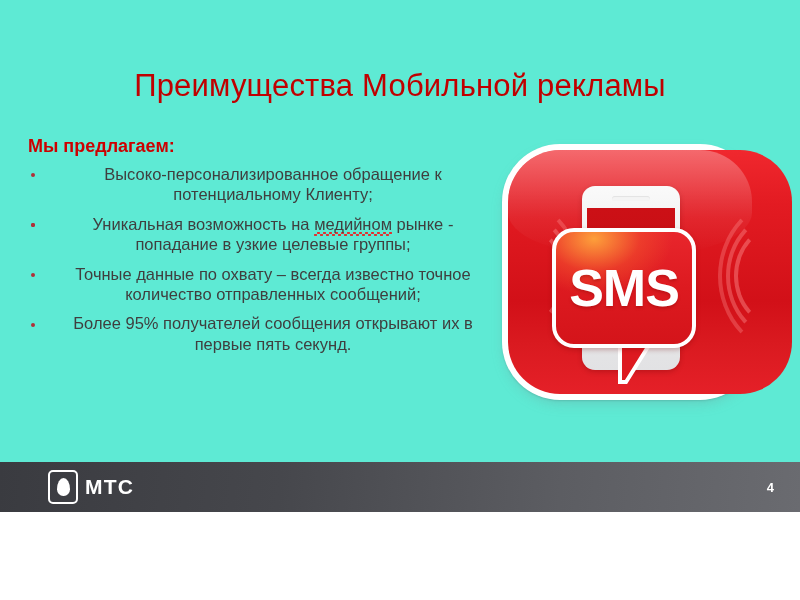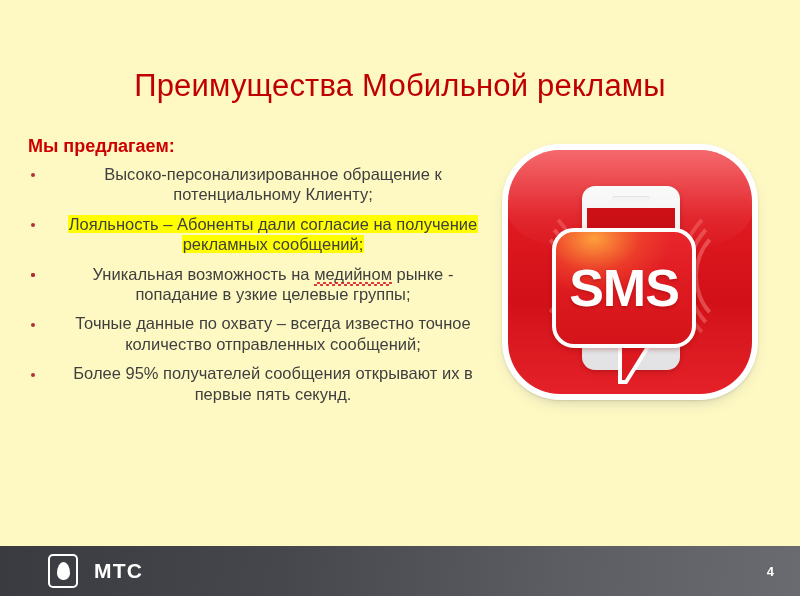--- a/index.html
+++ b/index.html
@@ -12,22 +12,22 @@
     height: 600px;
     overflow: hidden;
     background: #ffffff;
     font-family: "Liberation Sans", sans-serif;
     -webkit-font-smoothing: antialiased;
   }
 
   .slide {
     position: relative;
     width: 800px;
-    height: 596px;
-    background: #fef9c3;
+    height: 512px;
+    background: #5eead4;
     overflow: hidden;
   }
 
   
   .slide-title {
     position: absolute;
     left: 0;
     top: 68px;
     width: 800px;
     text-align: center;
@@ -139,20 +139,21 @@
     border-radius: 52px;
     background:
       linear-gradient(180deg,
         #F0282E 0%,
         #E31B22 22%,
         #D9151C 45%,
         #D21018 62%,
         #DA1A20 80%,
         #E52028 100%);
     overflow: hidden;
+    padding-left: 40px;
   }
 
   
   .sms-art .gloss {
     position: absolute;
     left: 0;
     top: 0;
     width: 244px;
     height: 104px;
     background: linear-gradient(180deg, rgba(255,255,255,0.30) 0%, rgba(255,255,255,0.06) 65%, rgba(255,255,255,0) 100%);
@@ -260,21 +261,21 @@
     height: 50px;
     background: linear-gradient(95deg, #3A3B40 0%, #46474C 35%, #5C5D62 70%, #6A6B70 100%);
   }
   .logo-wrap {
     position: absolute;
     left: 48px;
     top: 50%;
     transform: translateY(-50%);
     display: flex;
     align-items: center;
-    gap: 16px;
+    gap: 7px;
   }
   .logo-mark {
     width: 26px;
     height: 30px;
     border: 2px solid #FFFFFF;
     border-radius: 5px;
     display: flex;
     align-items: center;
     justify-content: center;
   }
@@ -310,23 +311,20 @@
   <div class="body-col">
 
     <p class="lead-in">Мы предлагаем:</p>
 
     <ul class="bullets">
 
       <li>
         <span class="dot"></span><span> Высоко-персонализированное обращение к потенциальному Клиенту;</span>
       </li>
 
-      <li>
-        <span class="dot"></span><span class="hl"> Лояльность – Абоненты дали согласие на получение рекламных сообщений;</span>
-      </li>
 
       <li>
         <span class="dot"></span>
       </li>
 
       <li>
         <span class="dot"></span><span>  Уникальная возможность на </span><span class="spell">медийном</span><span> рынке - попадание в узкие целевые группы;</span>
       </li>
 
       <li>

